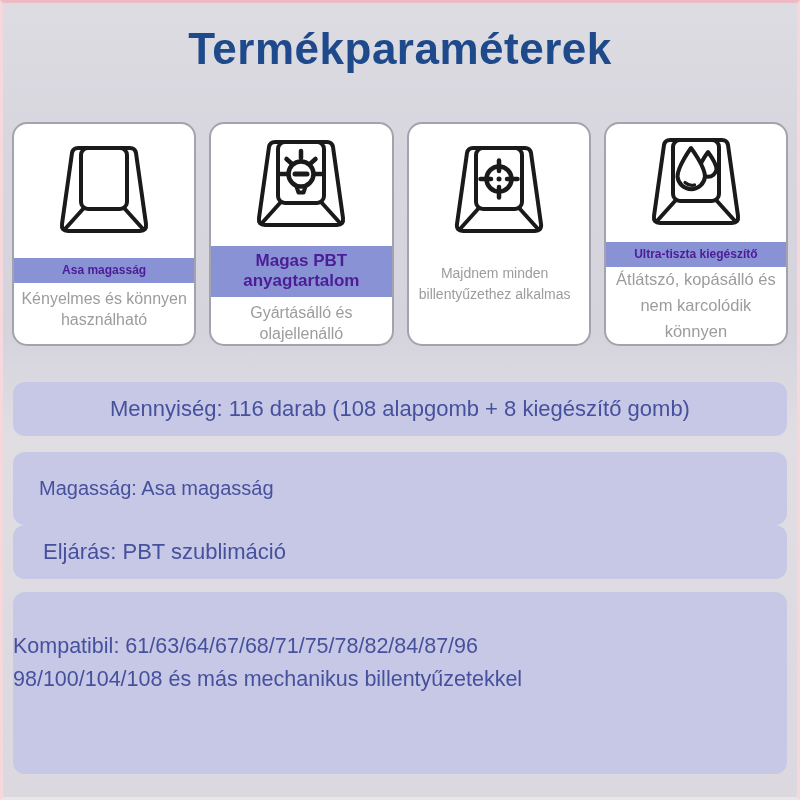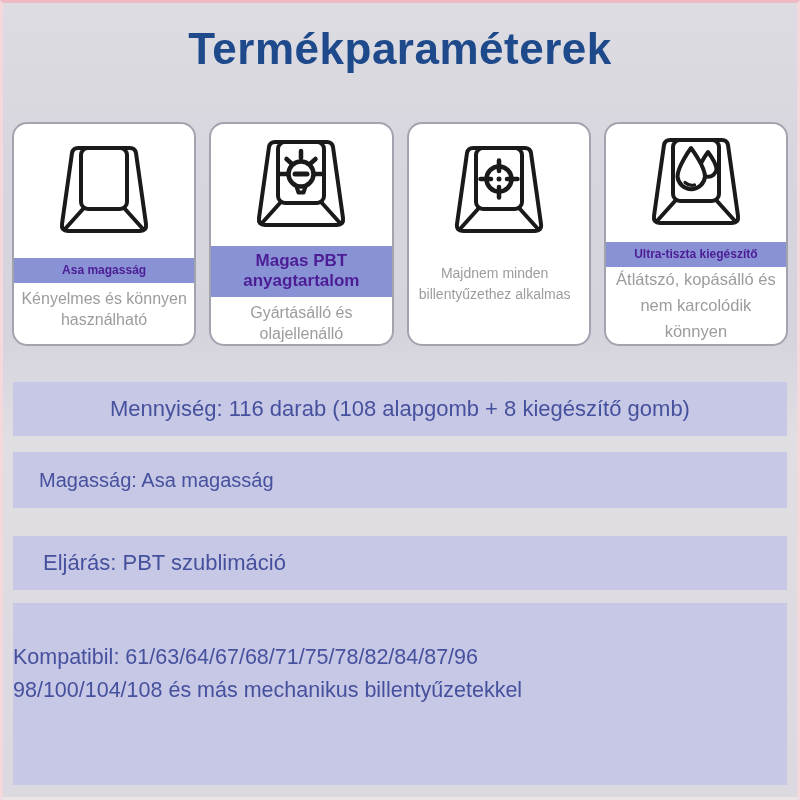--- a/index.html
+++ b/index.html
@@ -77,36 +77,36 @@
     position:relative;
     z-index:1;
     font-size:16.5px;
     line-height:26px;
   }
   
   .rows{margin:36px 10px 0 10px;}
   .info-row{
     box-sizing:border-box;
     background:#c7c7e6;
-    border-radius:0;
+    border-radius:12px;
     color:#46519d;
     font-size:21px;
   }
   .row-quantity{
     height:54px;
     display:flex;align-items:center;justify-content:center;
     font-size:22px;
     margin-bottom:16px;
   }
   .row-height{
-    height:56px;
+    height:73px;
     display:flex;align-items:center;
     padding-left:26px;
     font-size:20px;
-    margin-bottom:28px;
+    margin-bottom:0;
   }
   .row-process{
     height:54px;
     display:flex;align-items:center;
     padding-left:30px;
     font-size:22px;
     margin-bottom:13px;
   }
   .row-compat{
     height:182px;

